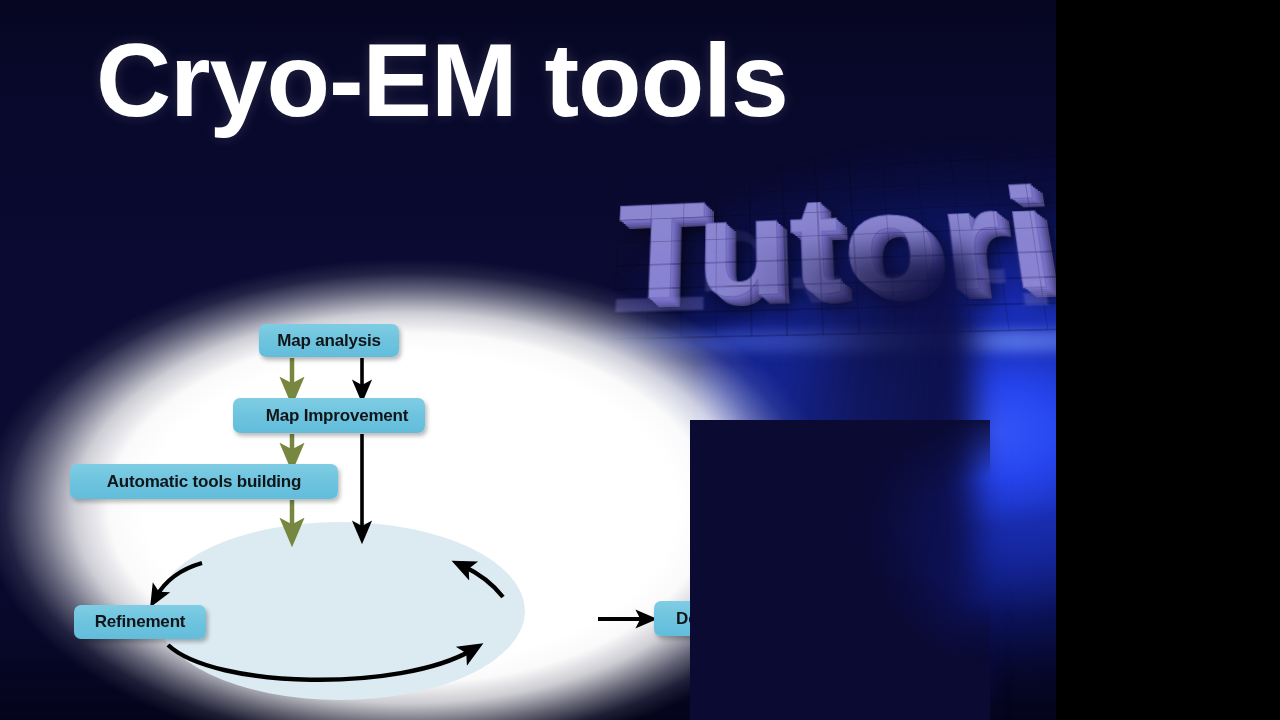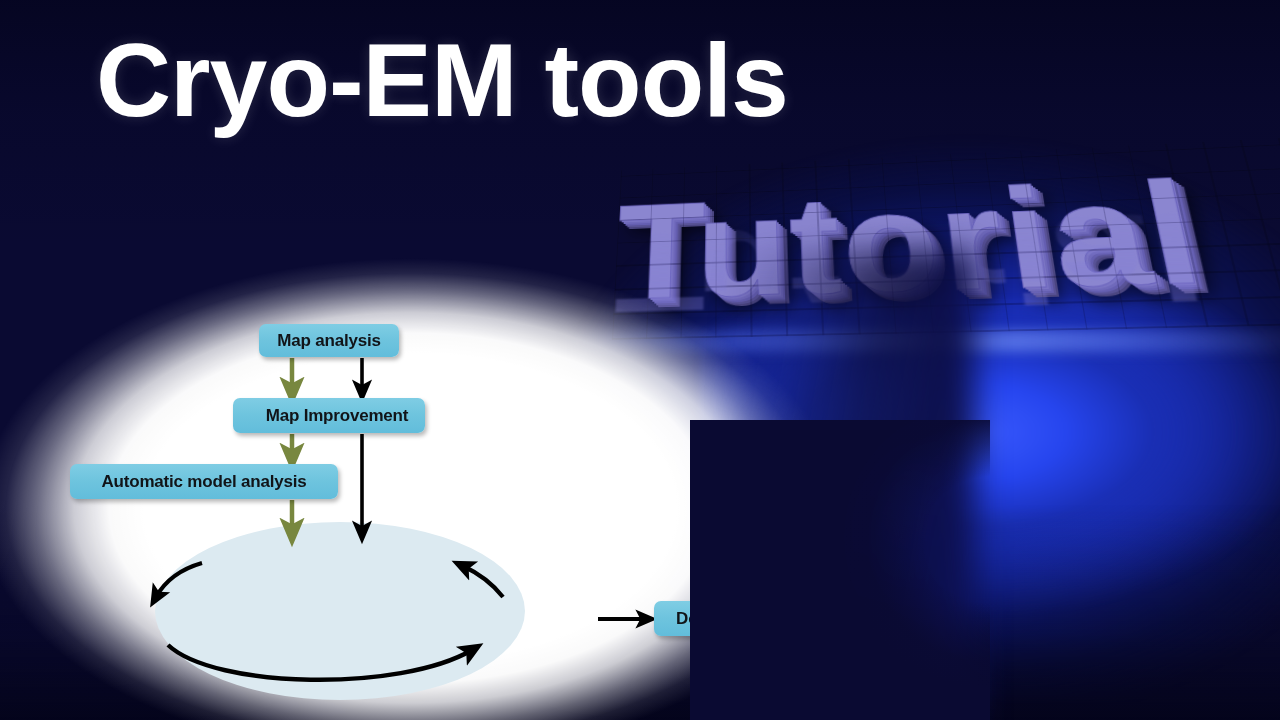--- a/index.html
+++ b/index.html
@@ -1,17 +1,17 @@
 <!DOCTYPE html>
 <html><head>
 <meta charset="utf-8">
 <style>
   html,body{margin:0;padding:0;background:#000;}
   #stage{
-    position:relative;width:1280px;height:720px;overflow:hidden;
+    position:relative;width:1056px;height:720px;overflow:hidden;
     background:#07072a;
     font-family:"Liberation Sans", sans-serif;
   }
 
   
   .bg-base{position:absolute;inset:0;background:#0a0a32;}
   .bg-glow-right{
     position:absolute;left:520px;top:60px;width:800px;height:640px;
     background:radial-gradient(ellipse 52% 46% at 56% 58%,
         #2f4dff 0%, #2340f0 18%, #1a31cf 33%, #142398 52%,
@@ -178,20 +178,21 @@
       <line x1="362" y1="417" x2="362" y2="515" stroke="#000" stroke-width="3.6" marker-end="url(#ah-black)"></line>
 
       <path d="M202,546 C181,552 165,564 156,580" fill="none" stroke="#000" stroke-width="4" marker-end="url(#ah-black-s)"></path>
       <path d="M168,628 C215,672 400,675 472,633" fill="none" stroke="#000" stroke-width="4.4" marker-end="url(#ah-black-s)"></path>
       <path d="M503,580 C492,566 478,556 463,549" fill="none" stroke="#000" stroke-width="4.2" marker-end="url(#ah-black-s)"></path>
       <line x1="598" y1="602" x2="646" y2="602" stroke="#000" stroke-width="3.8" marker-end="url(#ah-black-s)"></line>
     </svg>
 
     <div class="node" id="n-map-analysis">Map analysis</div>
     <div class="node" id="n-map-improve">Map Improvement</div>
-    <div class="node" id="n-auto-build">Automatic model analysis</div>
+    <div class="node" id="n-auto-build">Automatic tools building</div>
+    <div class="node" id="n-refinement">Refinement</div>
     <div class="node" id="n-deposition">Deposition</div>
   </div>
 
   <div class="edge-mask2"></div>
   <div class="edge-mask"></div>
 
 </div>
 
 </body></html>

